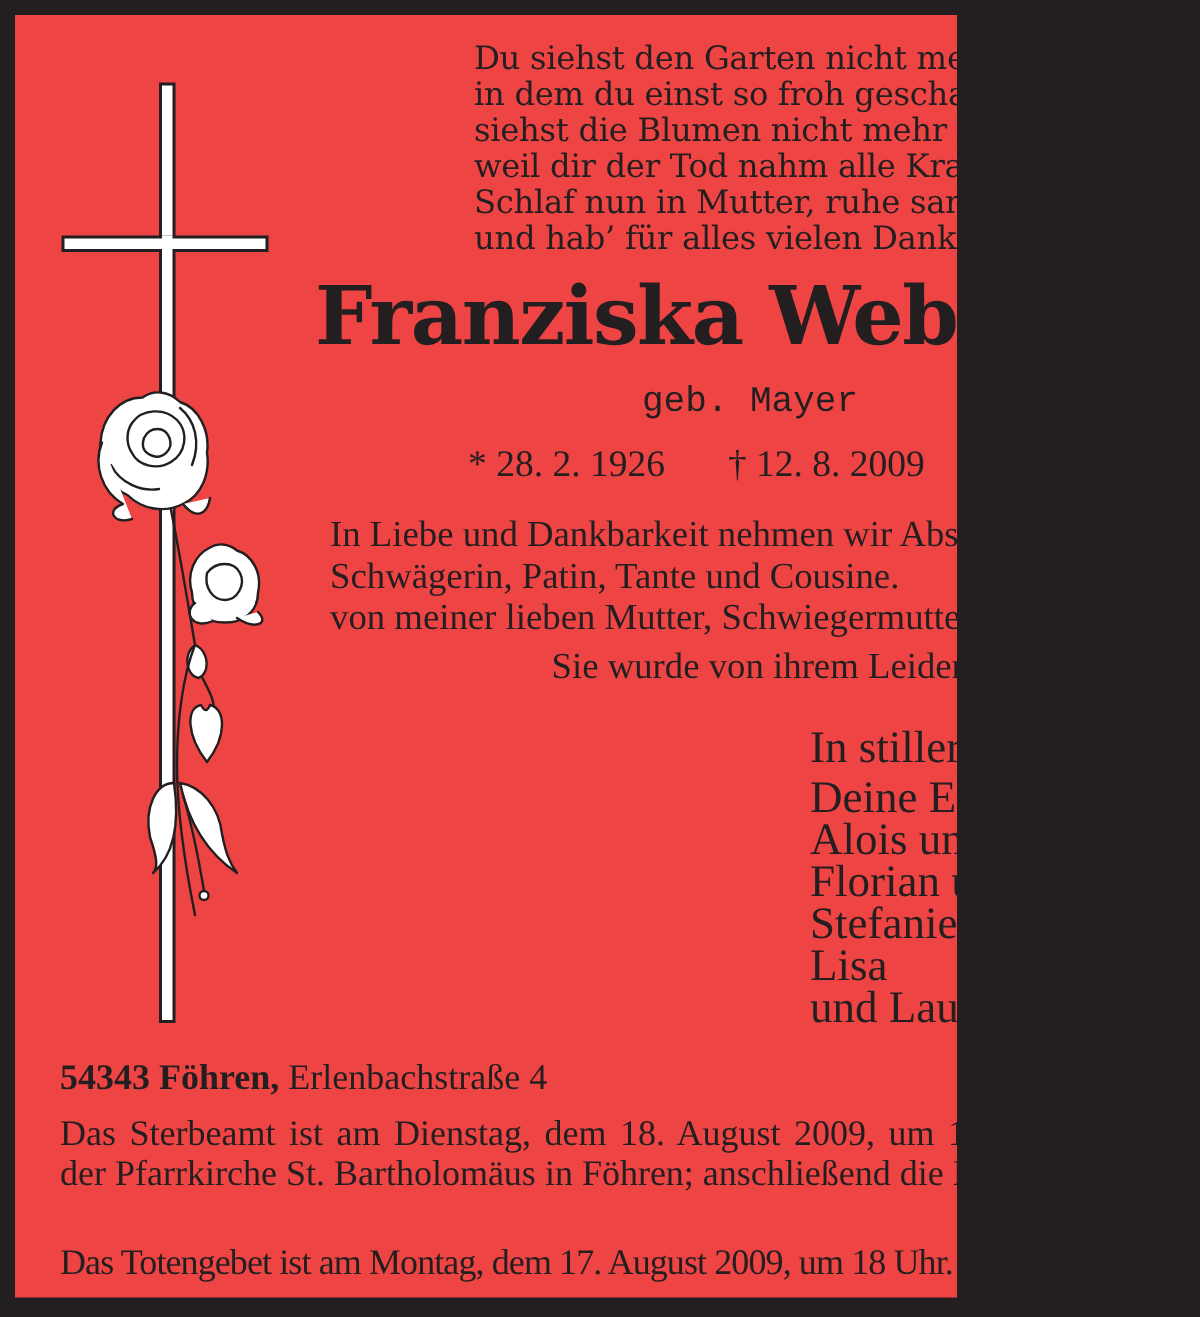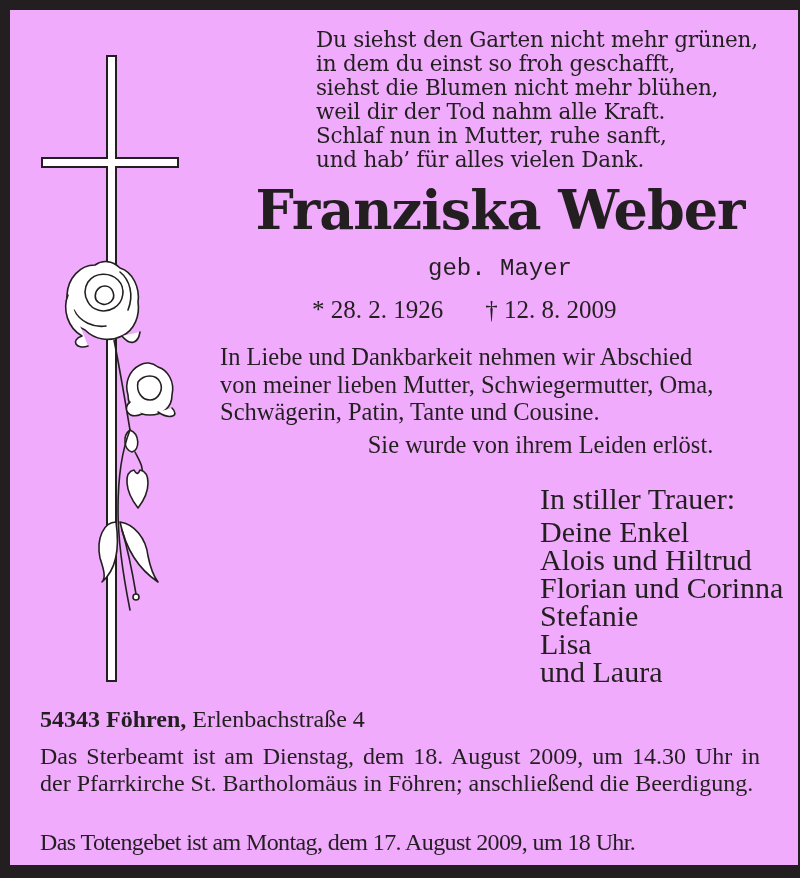--- a/index.html
+++ b/index.html
@@ -7,36 +7,35 @@
       width: 800px; height: 878px;
       background: #231f20;
       position: relative;
       overflow: hidden;
       font-family: "DejaVu Serif", "Liberation Serif", serif;
       color: #231f20;
     }
     .page {
       position: absolute;
       left: 10px; top: 10px;
-      width: 788px; height: 855px;
-      background: #f0abfc;
+      width: 628px; height: 855px;
+      background: #ef4444;
     }
     .poem {
       position: absolute;
       left: 306px; top: 18px;
       font-family: "DejaVu Serif", serif;
       font-size: 21.5px;
       line-height: 24px;
       letter-spacing: -0.2px;
     }
     .poem div { white-space: nowrap; }
     .name {
       position: absolute;
       left: 200px; width: 580px; top: 168px;
-      text-align: center;
       font-family: "DejaVu Serif", serif;
       font-weight: bold;
       font-size: 54px;
       line-height: 64px;
       letter-spacing: -1px;
     }
     .maiden {
       position: absolute;
       left: 200px; width: 580px; top: 245px;
       text-align: center;
@@ -154,22 +153,22 @@
   </div>
 
   <div class="name">Franziska Weber</div>
   <div class="maiden">geb. Mayer</div>
   <div class="dates">
     <span>* 28. 2. 1926</span><span class="death">† 12. 8. 2009</span>
   </div>
 
   <div class="farewell">
     <div>In Liebe und Dankbarkeit nehmen wir Abschied</div>
+    <div>Schwägerin, Patin, Tante und Cousine.</div>
     <div>von meiner lieben Mutter, Schwiegermutter, Oma,</div>
-    <div>Schwägerin, Patin, Tante und Cousine.</div>
     <div class="gap">Sie wurde von ihrem Leiden erlöst.</div>
   </div>
 
   <div class="mourners">
     <div class="heading">In stiller Trauer:</div>
     <div>Deine Enkel</div>
     <div>Alois und Hiltrud</div>
     <div>Florian und Corinna</div>
     <div>Stefanie</div>
     <div>Lisa</div>

